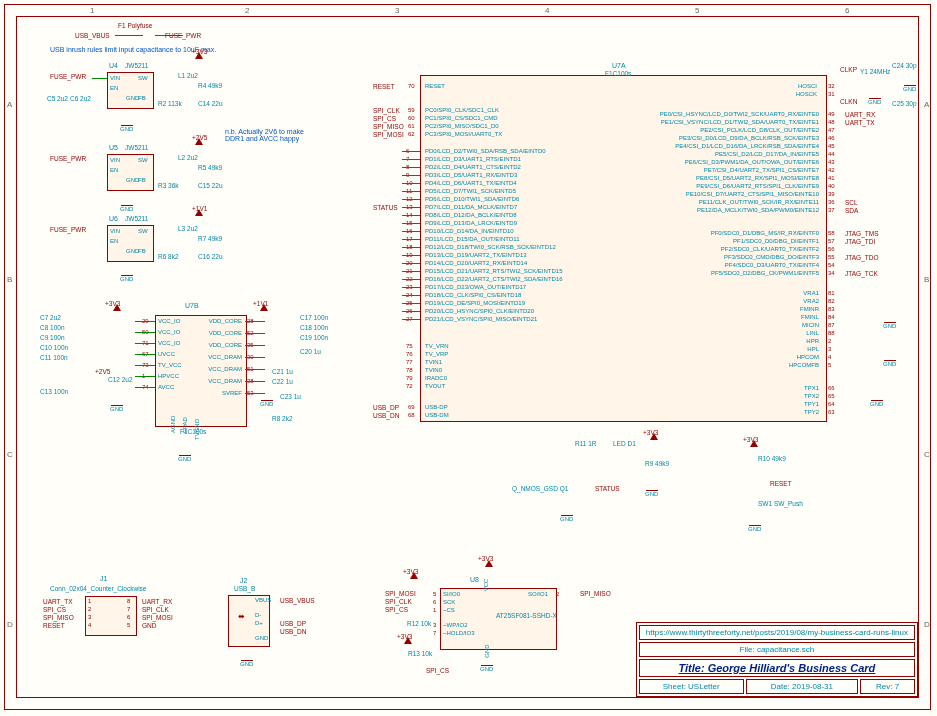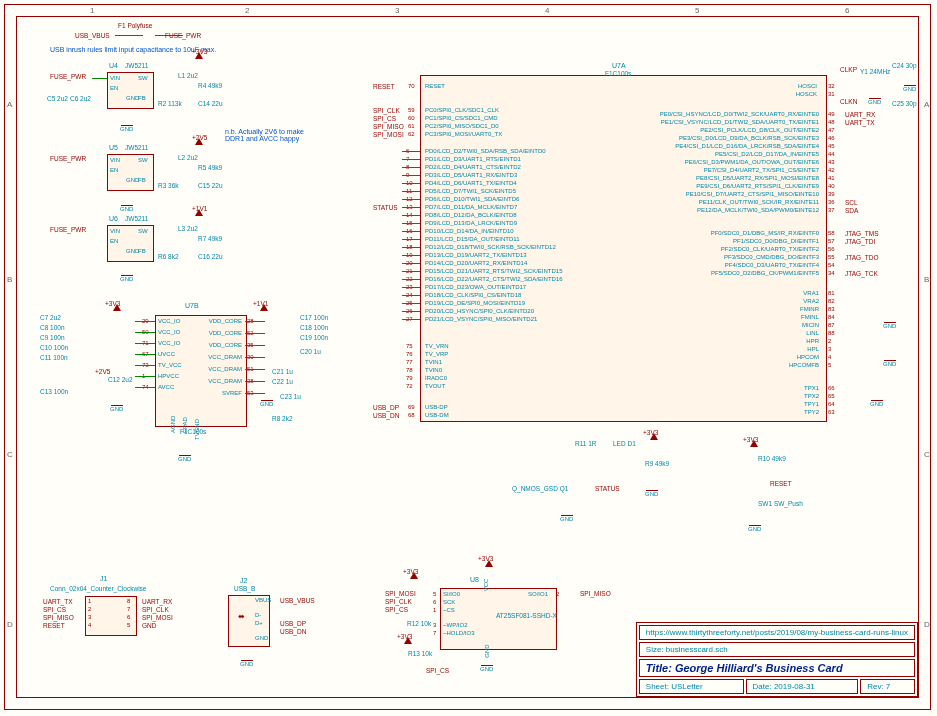--- a/index.html
+++ b/index.html
@@ -91,30 +91,32 @@
     position: absolute;
     color: #0055cc;
     font-size: 7px;
   }
   .title-block {
     position: absolute;
     right: 19px; bottom: 19px;
     border: 1px solid #940000;
     font-size: 8px;
     color: #0088aa;
+    text-align: center;
   }
   .title-block td {
     border: 1px solid #940000;
     padding: 2px 6px;
   }
   .title-block .title-row td {
     font-size: 11px;
     font-weight: bold;
     font-style: italic;
     color: #028;
+    text-decoration: underline;
   }
 </style>
 </head>
 <body>
 
 <div class="border-outer"></div>
 <div class="border-inner"></div>
 
 <div class="grid-label" style="left:90px;top:6px">1</div>
 <div class="grid-label" style="left:245px;top:6px">2</div>
@@ -565,21 +567,21 @@
 <div class="net-label" style="left:280px;top:620px">USB_DP</div>
 <div class="net-label" style="left:280px;top:628px">USB_DN</div>
 <div class="gnd" style="left:240px;top:660px">GND</div>
 
 <table class="title-block">
   <tbody>
       <tr>
         <td colspan="3">https://www.thirtythreeforty.net/posts/2019/08/my-business-card-runs-linux</td>
       </tr>
   <tr>
-        <td colspan="3">Size: businesscard.sch</td>
+        <td colspan="3">File: capacitance.sch</td>
       </tr>
   <tr class="title-row">
         <td colspan="3">Title: George Hilliard's Business Card</td>
       </tr>
   <tr>
     <td>Sheet: USLetter</td>
     <td>Date: 2019-08-31</td>
     <td>Rev: 7</td>
   </tr>
 </tbody>

